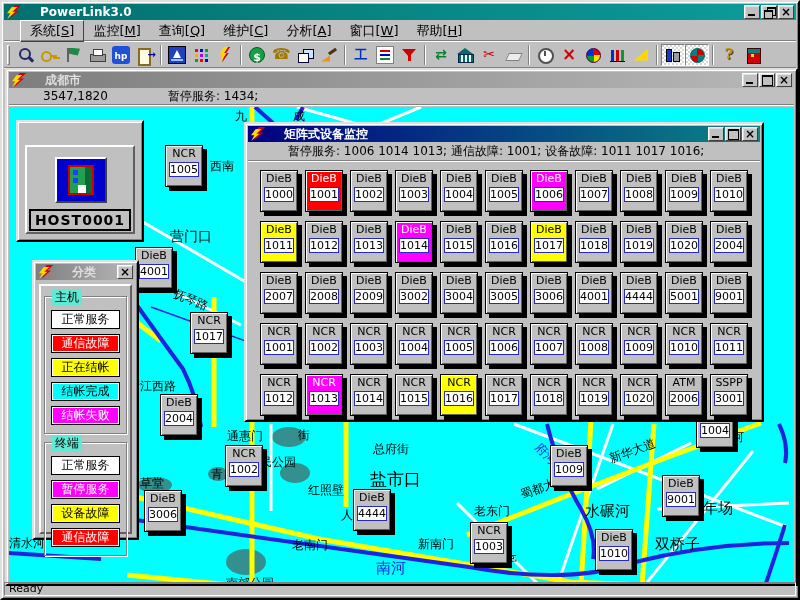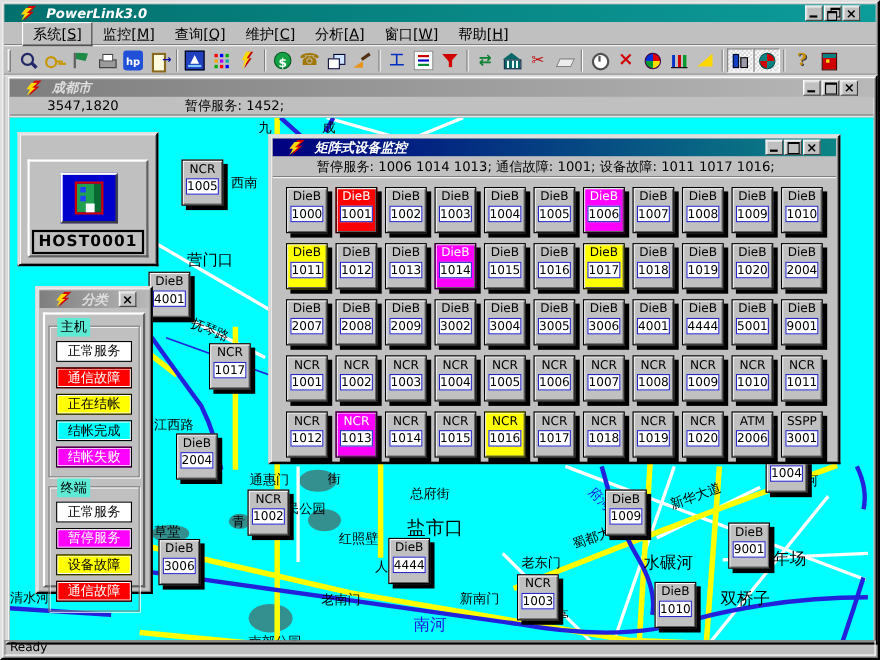--- a/index.html
+++ b/index.html
@@ -1,20 +1,20 @@
 <!DOCTYPE html>
 <html><head>
 <meta charset="utf-8">
 <style>
   * { margin:0; padding:0; box-sizing:border-box; }
   html,body { width:800px; height:600px; overflow:hidden; }
   body { font-family:"DejaVu Sans",sans-serif; background:#c0c0c0; position:relative; font-size:12px; }
   .win { position:absolute; border:2px solid; border-color:#dfdfdf #000000 #000000 #dfdfdf; background:#c0c0c0; box-shadow:inset 1px 1px 0 #ffffff, inset -1px -1px 0 #808080; padding:2px; }
 
-  .titlebar { height:16px; display:flex; align-items:center; gap:10px; padding:0 14px; color:#fff; font-weight:bold; font-size:12px; overflow:hidden; white-space:nowrap;font-style:italic; }
+  .titlebar { height:16px; display:flex; align-items:center; gap:20px; padding:0 2px; color:#fff; font-weight:bold; font-size:12px; overflow:hidden; white-space:nowrap; }
   .titlebar.active-teal  { background:linear-gradient(90deg,#03706e,#0c9c9a); }
   .titlebar.active-navy  { background:linear-gradient(90deg,#000080,#0b8585); }
   .titlebar.inactive     { background:linear-gradient(90deg,#7e7e7e,#b8b8b8); color:#dedede; }
   .title-text { flex:1; }
   .tb-buttons { display:flex; gap:1px; }
   .cbtn { width:16px; height:14px; background:#c0c0c0; border:1px solid; border-color:#ffffff #404040 #404040 #ffffff; box-shadow:inset 1px 1px 0 #dfdfdf; position:relative; cursor:default; }
   .g-min::before { content:""; position:absolute; left:3px; bottom:2px; width:7px; height:2px; background:#000; }
   .g-max::before { content:""; position:absolute; left:2px; top:1px; width:9px; height:8px; border:1px solid #000; border-top-width:2px; }
   .g-res::before { content:""; position:absolute; left:5px; top:1px; width:7px; height:6px; border:1px solid #000; border-top-width:2px; background:#c0c0c0; }
   .g-res::after  { content:""; position:absolute; left:2px; top:4px; width:7px; height:6px; border:1px solid #000; border-top-width:2px; background:#c0c0c0; }
@@ -255,21 +255,21 @@
       <span class="bolt"></span>
       <span class="title-text">成都市</span>
       <span class="tb-buttons">
         <span class="cbtn g-min"></span>
         <span class="cbtn g-max"></span>
         <span class="cbtn g-close"></span>
       </span>
     </div>
     <div id="map-status">
       <span id="map-coords">3547,1820</span>
-      <span id="map-pause">暂停服务: 1452;</span>
+      <span id="map-pause">暂停服务: 1434;</span>
     </div>
     <div id="map-canvas">
       <svg width="785" height="479" viewBox="0 0 785 479" style="position:absolute;left:0;top:0;">
 
         <g fill="#348f8f">
           <ellipse cx="280" cy="330" rx="17" ry="10"></ellipse>
           <ellipse cx="286" cy="366" rx="15" ry="10"></ellipse>
           <ellipse cx="146" cy="378" rx="17" ry="8"></ellipse>
           <ellipse cx="237" cy="455" rx="20" ry="13"></ellipse>
           <ellipse cx="209" cy="367" rx="10" ry="7"></ellipse>

